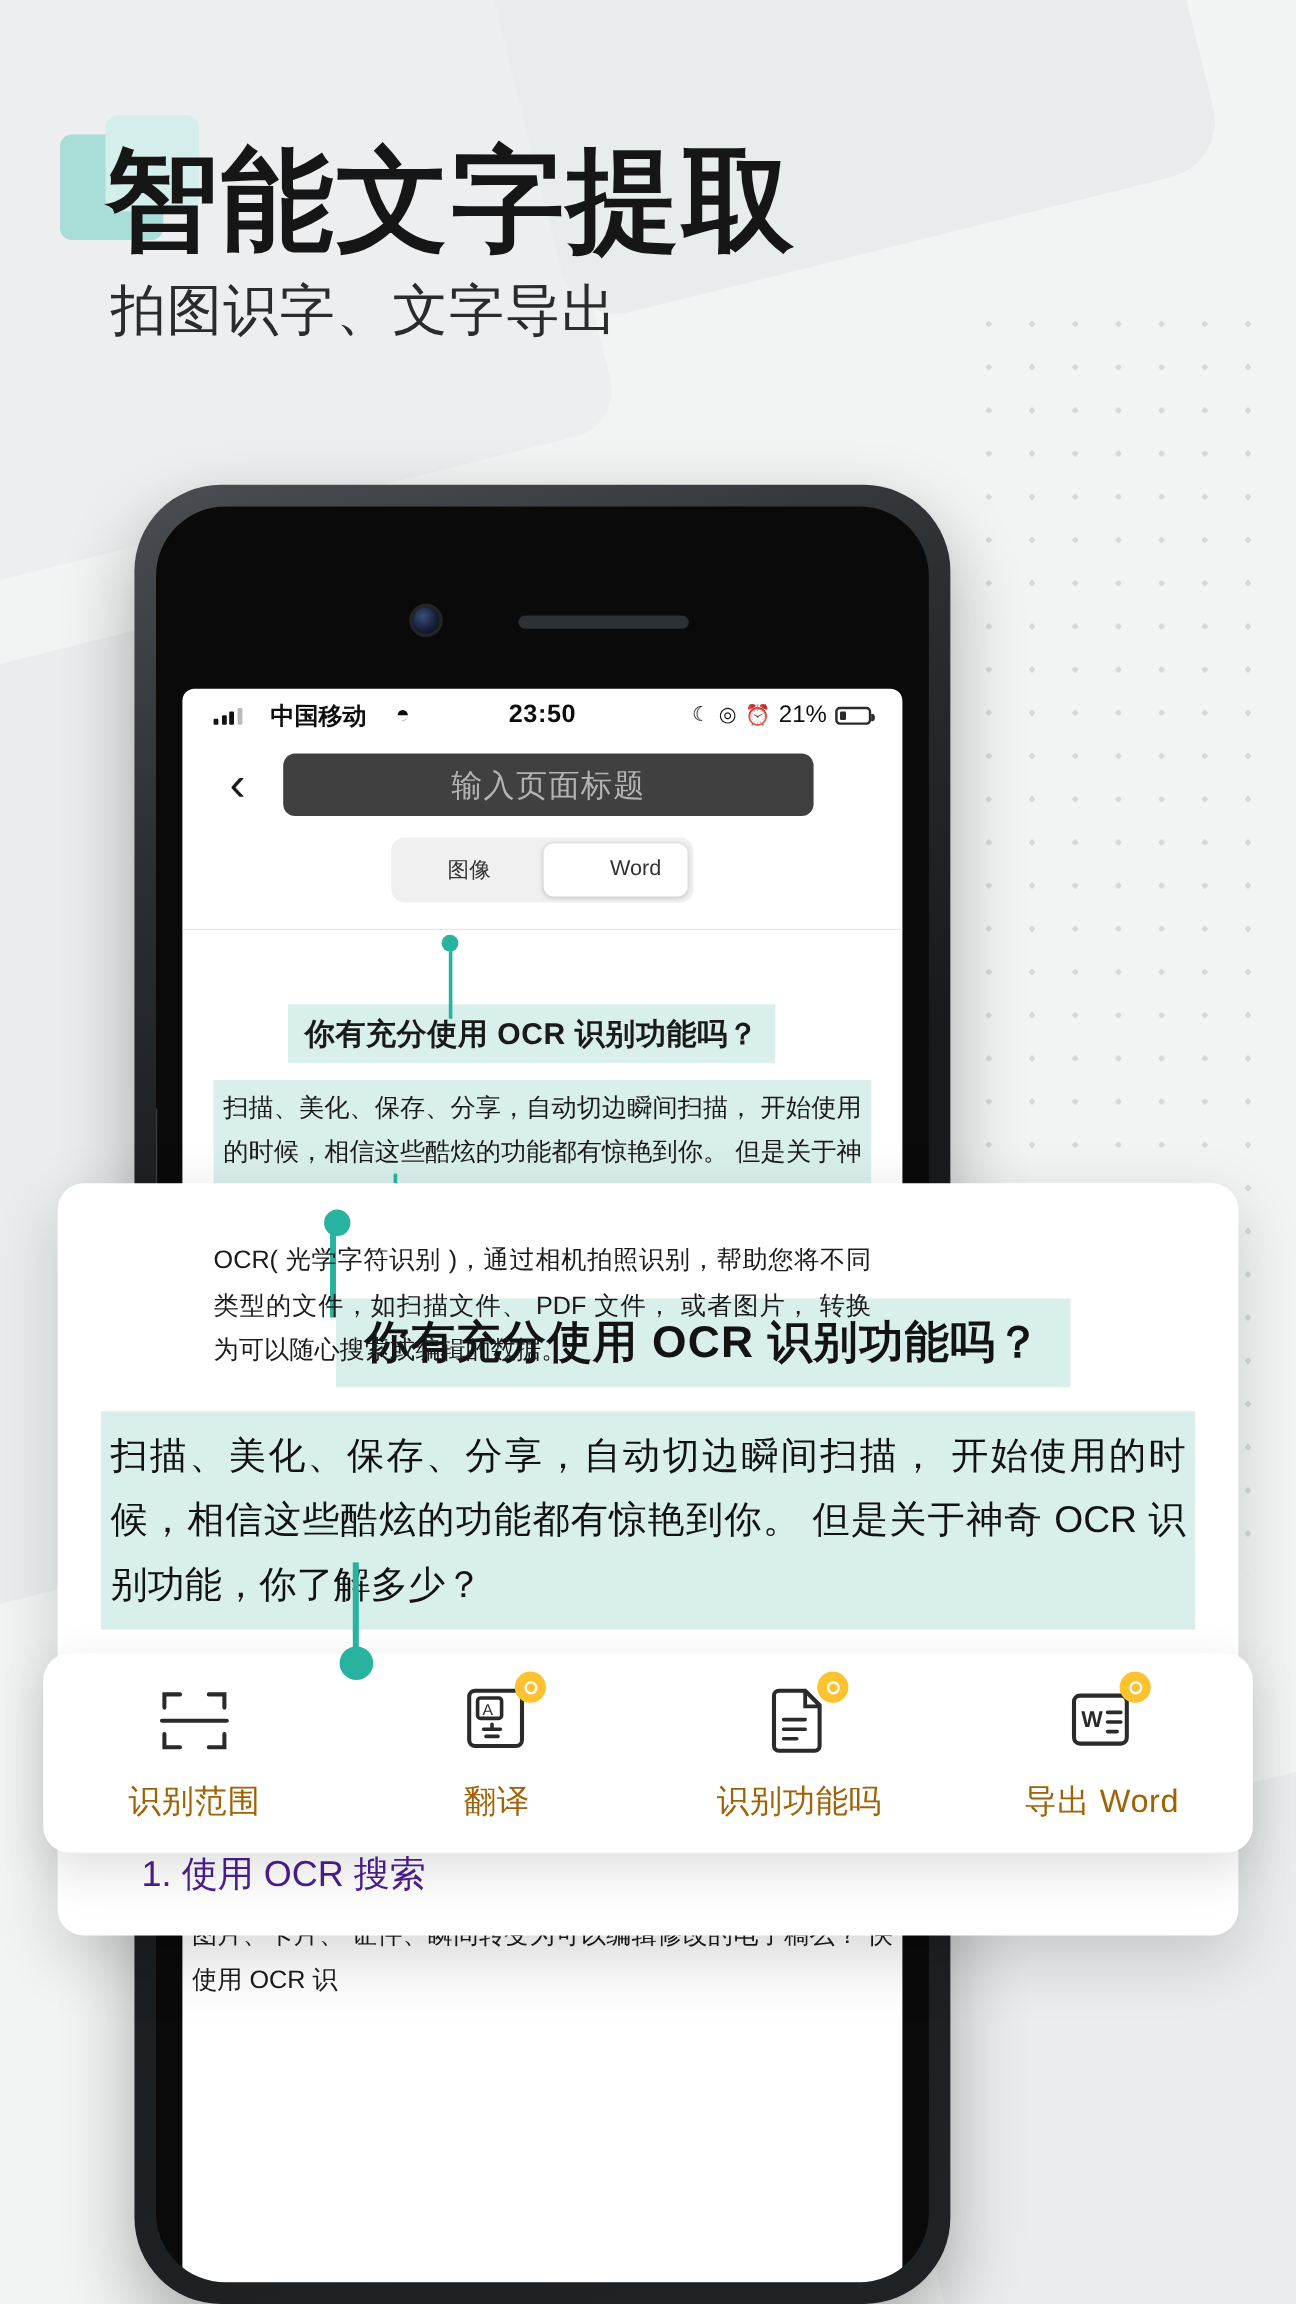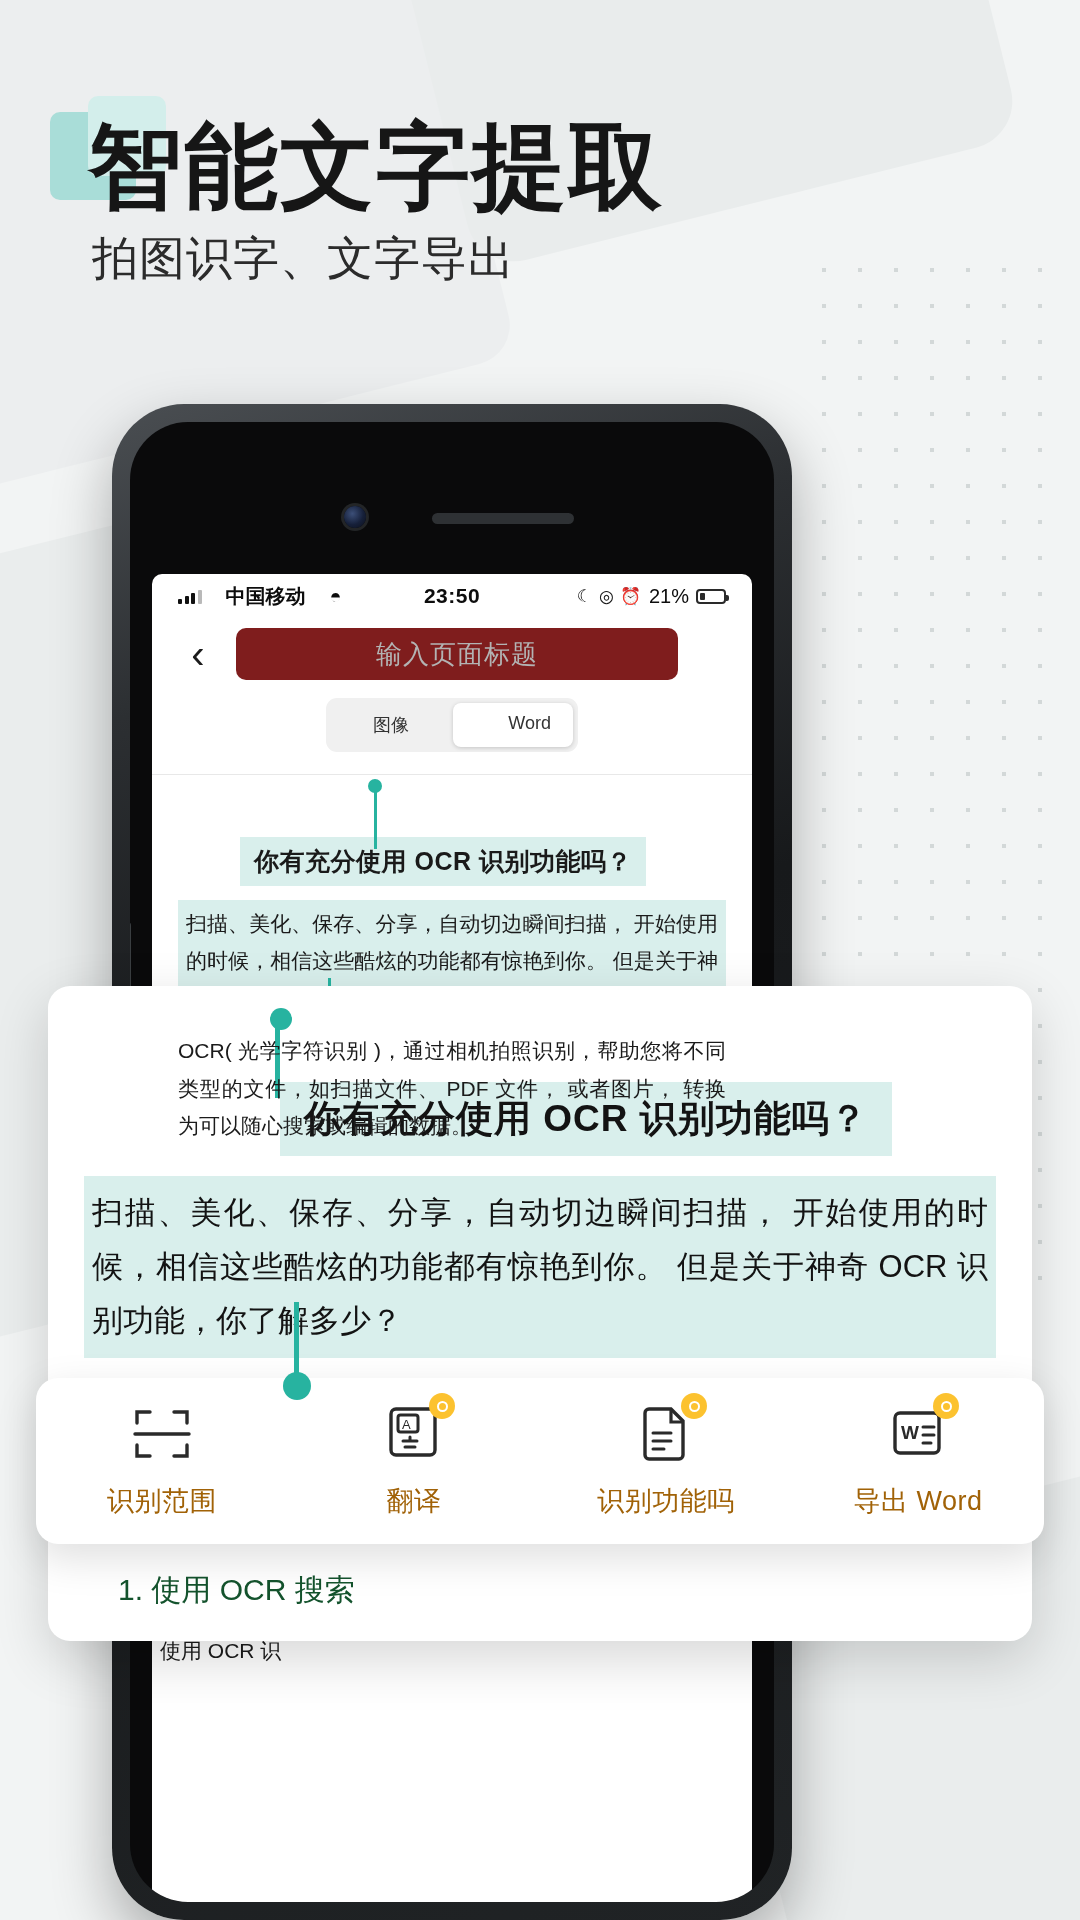--- a/index.html
+++ b/index.html
@@ -127,21 +127,21 @@
 
   
   .navbar {
     display:flex; align-items:center; padding:10px 26px 14px 26px; gap:18px;
   }
   .back-chevron {
     width:40px; font-size:40px; line-height:1; color:#1b1b1b; font-weight:300;
     text-align:center; cursor:pointer;
   }
   .title-input {
-    flex:1; margin-right:48px; height:52px; background:#7f1d1d; border-radius:10px;
+    flex:1; margin-right:48px; height:52px; background:#404040; border-radius:10px;
     display:flex; align-items:center; justify-content:center;
     color:#b3b3b3; font-size:26px; letter-spacing:1px;
   }
 
   
   .seg-wrap { display:flex; justify-content:center; padding:4px 0 22px 0; }
   .seg {
     display:flex; background:#f0f0f0; border-radius:11px; padding:5px; gap:2px;
   }
   .seg > div {
@@ -204,21 +204,21 @@
   .card-line2 {
     position:absolute; left:210px; top:126px; width:5px; height:86px; background:#27b3a0; z-index:3;
   }
   .card-dot2 {
     position:absolute; left:199px; top:196px; width:28px; height:28px;
     border-radius:50%; background:#27b3a0; z-index:3;
   }
   .card-p {
     font-size:31px; line-height:1.74; color:#131313; margin-top:22px; text-align:justify;
   }
-  .card-li { font-size:30px; color:#14532d; margin-top:28px; padding-left:34px; }
+  .card-li { font-size:30px; color:#4c1d95; padding-left:34px; }
 
   
   .toolbar {
     position:absolute; left:36px; top:1378px; width:1008px; height:166px;
     background:#ffffff; border-radius:22px;
     box-shadow:0 14px 42px rgba(0,0,0,.13);
     display:flex; align-items:center; justify-content:space-around;
   }
   .tool {
     display:flex; flex-direction:column; align-items:center; gap:18px;

